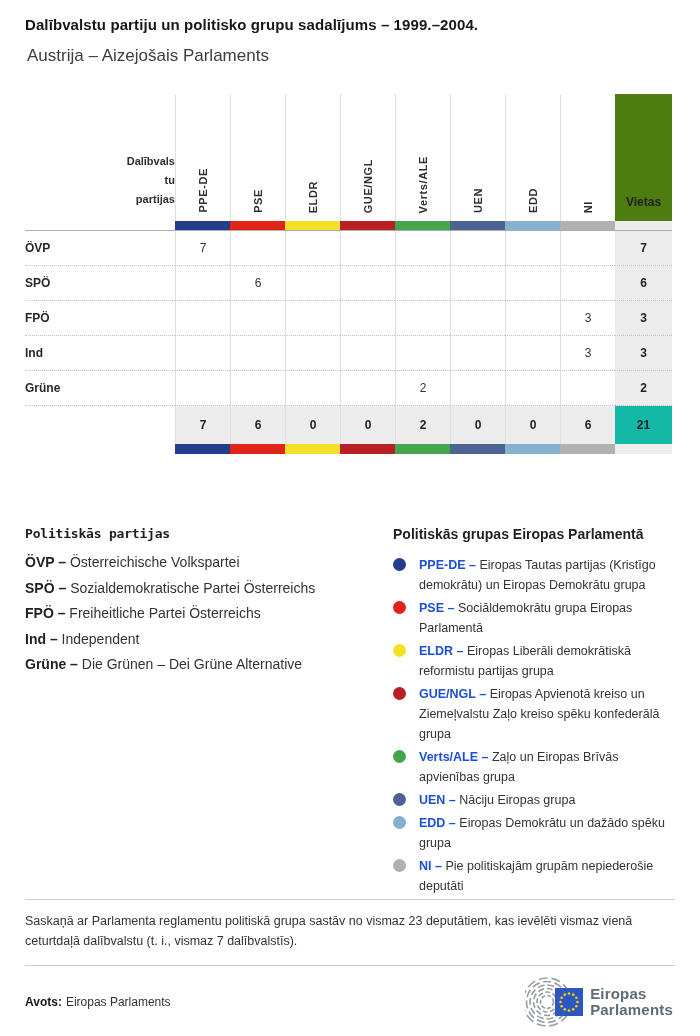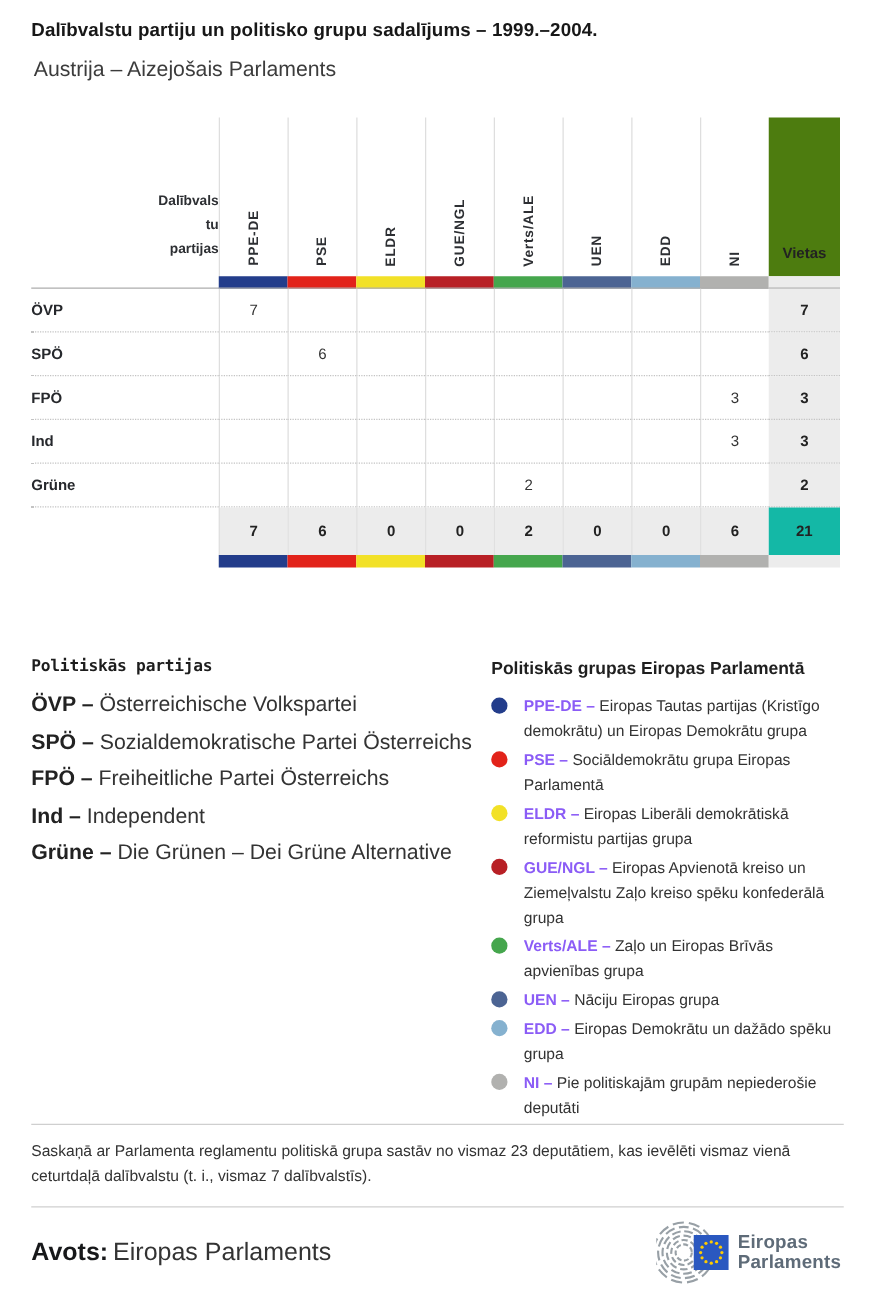--- a/index.html
+++ b/index.html
@@ -66,37 +66,37 @@
   .bb-label { background: transparent; }
   .bb-seats { background: #ececec; }
 
   
   .legend { display: flex; margin-top: 72px; }
   .legend-left { width: 368px; flex: none; }
   .legend-left h3 {
     font-family: "DejaVu Sans Mono", monospace;
     font-size: 13px; font-weight: 700; color: #1d1d1d; margin-bottom: 13px; letter-spacing: -.2px;
   }
-  .lp-item { font-size: 17px; color: #333; margin-bottom: 9.5px; }
+  .lp-item { font-size: 14px; color: #333; margin-bottom: 9.5px; }
   .lp-item b { color: #222; }
   .legend-right { flex: 1; }
   .legend-right h3 { font-size: 14px; font-weight: 700; color: #1f1f1f; margin-bottom: 13px; }
   .lg-item { display: flex; margin-bottom: 3px; }
   .lg-dot { width: 13px; height: 13px; border-radius: 50%; margin: 3px 13px 0 0; flex: none; }
   .lg-text { font-size: 12.5px; line-height: 20px; color: #333; max-width: 250px; }
-  .lg-text b { color: #8b5cf6; }
+  .lg-text b { color: #1d4ed8; }
 
   
   .footnote {
     border-top: 1px solid #cfcfcf; border-bottom: 1px solid #cfcfcf;
     padding: 11px 0 14px 0;
     font-size: 12.5px; line-height: 20px; color: #333;
   }
   .footer { display: flex; justify-content: space-between; align-items: center; margin-top: 10px; }
-  .source { font-size: 20px; color: #333; }
+  .source { font-size: 12px; color: #333; }
   .source b { color: #17181a; margin-right: 4px; }
   .logo { display: flex; align-items: center; gap: 7px; padding-right: 2px; }
   .logo-text { font-weight: 700; font-size: 15px; line-height: 16.5px; letter-spacing: .2px; }
 </style>
 </head>
 <body>
 
 <div class="container">
 
   <div class="title">Dalībvalstu partiju un politisko grupu sadalījums – 1999.–2004.</div>

